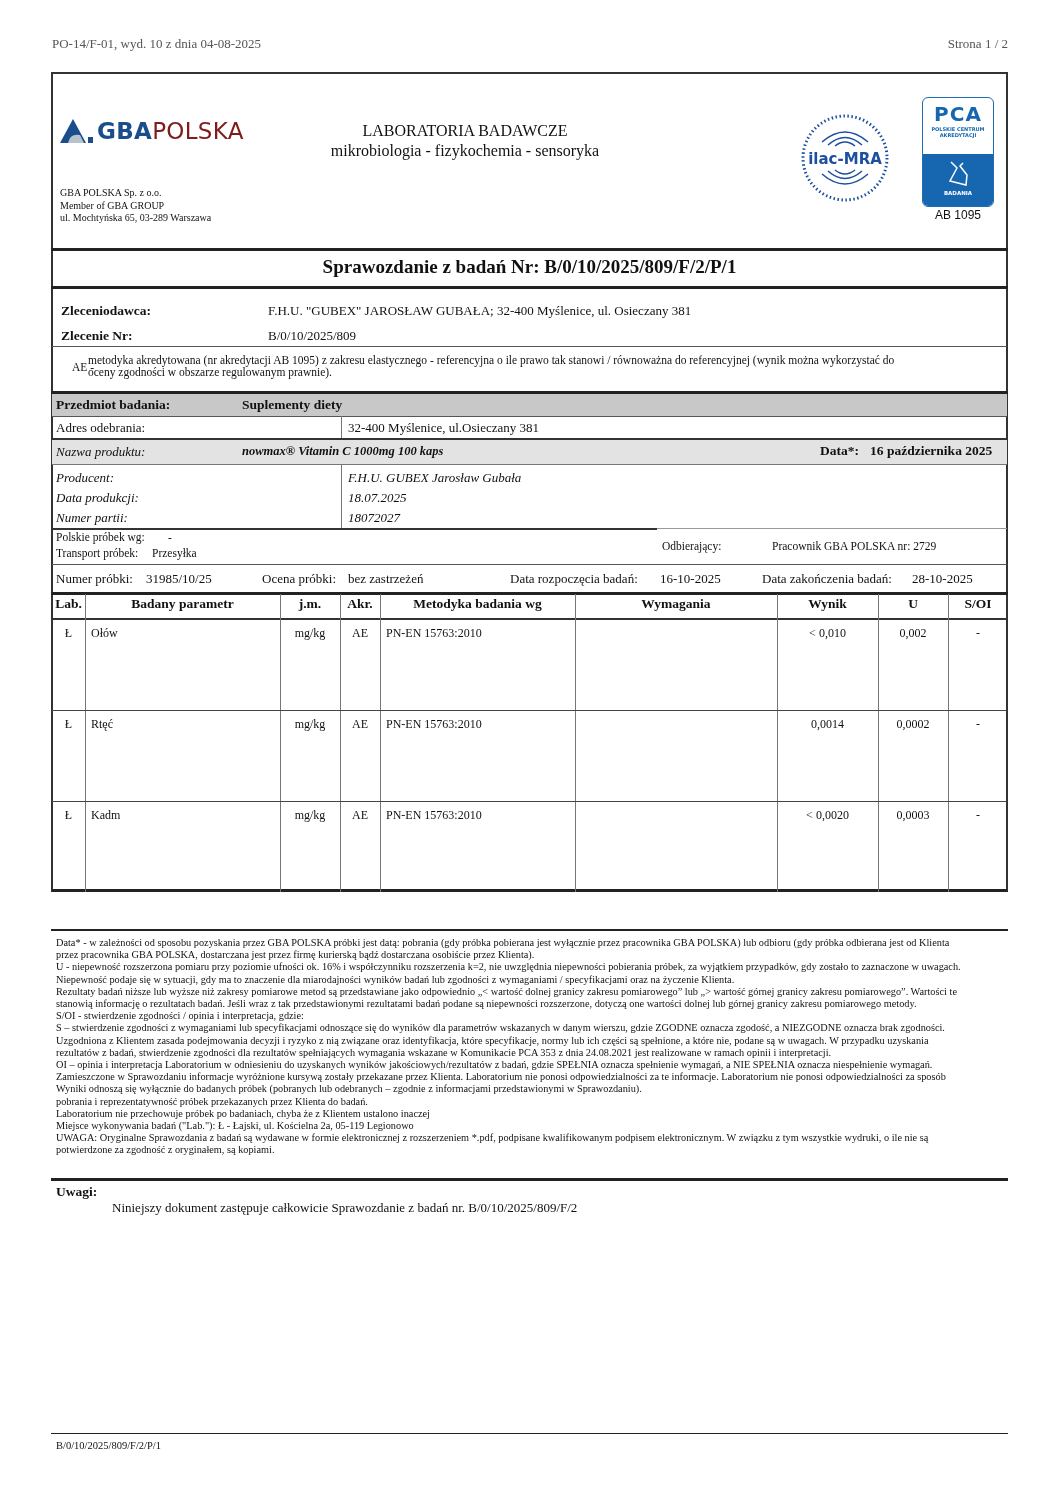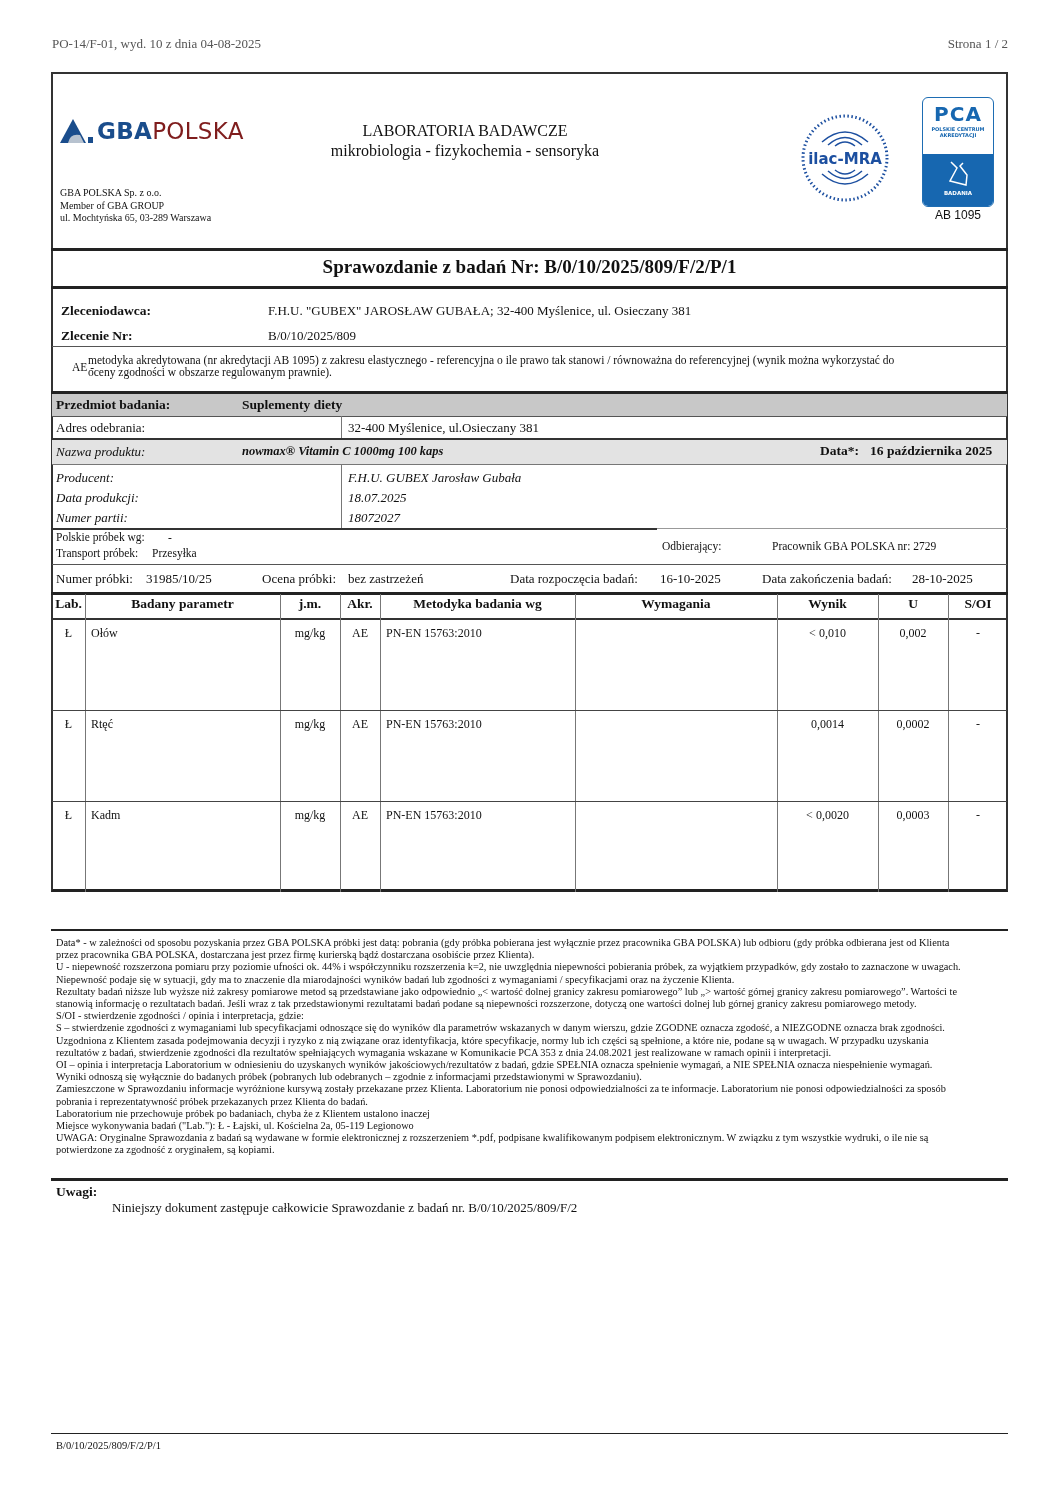--- a/index.html
+++ b/index.html
@@ -212,31 +212,31 @@
   <div class="td" style="left:581px; top:808px;"></div>
   <div class="td" style="left:777px; top:808px; width:101px; text-align:center;">&lt; 0,0020</div>
   <div class="td" style="left:878px; top:808px; width:70px; text-align:center;">0,0003</div>
   <div class="td" style="left:948px; top:808px; width:60px; text-align:center;">-</div>
 </div>
 
 <div class="hr" style="top:929px; height:2px;"></div>
 <div class="notes">
   <div>Data* - w zależności od sposobu pozyskania przez GBA POLSKA próbki jest datą: pobrania (gdy próbka pobierana jest wyłącznie przez pracownika GBA POLSKA) lub odbioru (gdy próbka odbierana jest od Klienta</div>
   <div>przez pracownika GBA POLSKA, dostarczana jest przez firmę kurierską bądź dostarczana osobiście przez Klienta).</div>
-  <div>U - niepewność rozszerzona pomiaru przy poziomie ufności ok. 44% i współczynniku rozszerzenia k=2, nie uwzględnia niepewności pobierania próbek, za wyjątkiem przypadków, gdy zostało to zaznaczone w uwagach.</div>
+  <div>U - niepewność rozszerzona pomiaru przy poziomie ufności ok. 16% i współczynniku rozszerzenia k=2, nie uwzględnia niepewności pobierania próbek, za wyjątkiem przypadków, gdy zostało to zaznaczone w uwagach.</div>
   <div>Niepewność podaje się w sytuacji, gdy ma to znaczenie dla miarodajności wyników badań lub zgodności z wymaganiami / specyfikacjami oraz na życzenie Klienta.</div>
   <div>Rezultaty badań niższe lub wyższe niż zakresy pomiarowe metod są przedstawiane jako odpowiednio „&lt; wartość dolnej granicy zakresu pomiarowego” lub „&gt; wartość górnej granicy zakresu pomiarowego”. Wartości te</div>
   <div>stanowią informację o rezultatach badań. Jeśli wraz z tak przedstawionymi rezultatami badań podane są niepewności rozszerzone, dotyczą one wartości dolnej lub górnej granicy zakresu pomiarowego metody.</div>
   <div>S/OI - stwierdzenie zgodności / opinia i interpretacja, gdzie:</div>
   <div>S – stwierdzenie zgodności z wymaganiami lub specyfikacjami odnoszące się do wyników dla parametrów wskazanych w danym wierszu, gdzie ZGODNE oznacza zgodość, a NIEZGODNE oznacza brak zgodności.</div>
   <div>Uzgodniona z Klientem zasada podejmowania decyzji i ryzyko z nią związane oraz identyfikacja, które specyfikacje, normy lub ich części są spełnione, a które nie, podane są w uwagach. W przypadku uzyskania</div>
   <div>rezultatów z badań, stwierdzenie zgodności dla rezultatów spełniających wymagania wskazane w Komunikacie PCA 353 z dnia 24.08.2021 jest realizowane w ramach opinii i interpretacji.</div>
   <div>OI – opinia i interpretacja Laboratorium w odniesieniu do uzyskanych wyników jakościowych/rezultatów z badań, gdzie SPEŁNIA oznacza spełnienie wymagań, a NIE SPEŁNIA oznacza niespełnienie wymagań.</div>
+  <div>Zamieszczone w Sprawozdaniu informacje wyróżnione kursywą zostały przekazane przez Klienta. Laboratorium nie ponosi odpowiedzialności za te informacje. Laboratorium nie ponosi odpowiedzialności za sposób</div>
   <div>Wyniki odnoszą się wyłącznie do badanych próbek (pobranych lub odebranych – zgodnie z informacjami przedstawionymi w Sprawozdaniu).</div>
-  <div>Zamieszczone w Sprawozdaniu informacje wyróżnione kursywą zostały przekazane przez Klienta. Laboratorium nie ponosi odpowiedzialności za te informacje. Laboratorium nie ponosi odpowiedzialności za sposób</div>
   <div>pobrania i reprezentatywność próbek przekazanych przez Klienta do badań.</div>
   <div>Laboratorium nie przechowuje próbek po badaniach, chyba że z Klientem ustalono inaczej</div>
   <div>Miejsce wykonywania badań ("Lab."): Ł - Łajski, ul. Kościelna 2a, 05-119 Legionowo</div>
   <div>UWAGA: Oryginalne Sprawozdania z badań są wydawane w formie elektronicznej z rozszerzeniem *.pdf, podpisane kwalifikowanym podpisem elektronicznym. W związku z tym wszystkie wydruki, o ile nie są</div>
   <div>potwierdzone za zgodność z oryginałem, są kopiami.</div>
 </div>
 
 <div class="hr" style="top:1178px; height:3px;"></div>
 <div class="abs lbl-b" style="left:56px; top:1184px;">Uwagi:</div>
 <div class="abs txt" style="left:112px; top:1200px;">Niniejszy dokument zastępuje całkowicie Sprawozdanie z badań nr. B/0/10/2025/809/F/2</div>

